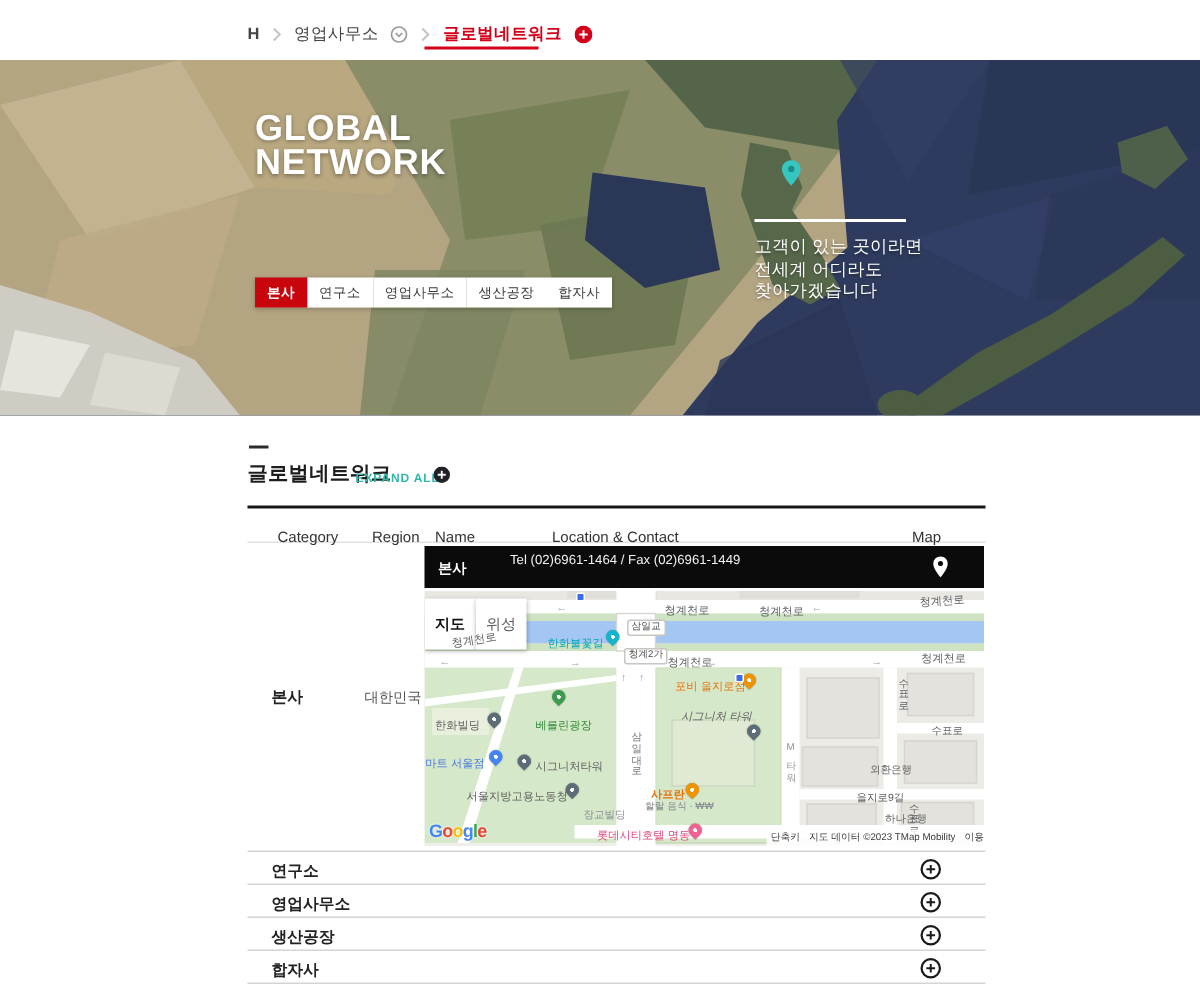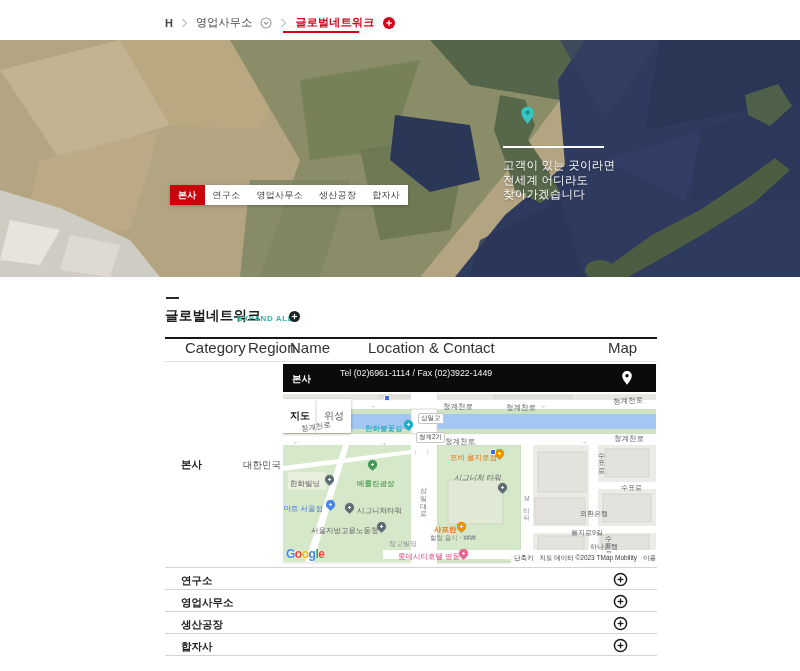--- a/index.html
+++ b/index.html
@@ -27,21 +27,21 @@
 
   
   .sec-dash { position:absolute; left:166px; top:297px; width:13px; height:2px; background:#2b2b2b; }
   .sec-title { position:absolute; left:165px; top:307px; font-size:13.5px; font-weight:bold; color:#1d1d1d; letter-spacing:.2px; }
   .expand-all { position:absolute; left:237px; top:314px; font-size:8px; font-weight:bold; color:#2fb7ab; letter-spacing:.6px; cursor:pointer; }
   .expand-all-icon { position:absolute; left:289px; top:311px; cursor:pointer; }
 
   
   .net-table { position:absolute; left:165px; top:337px; width:492px; border-top:2px solid #161616; }
   .thead { position:relative; height:23px; border-bottom:1px solid #e2e2e2; }
-  .th { position:absolute; top:0; font-size:15px; color:#333; }
+  .th { position:absolute; top:14px; font-size:10px; color:#333; }
   .th-cat { left:20px; } .th-region { left:83px; } .th-name { left:125px; } .th-loc { left:203px; } .th-map { left:443px; }
 
   .row-expanded { position:relative; height:206px; border-bottom:1px solid #d4d4d4; }
   .cell-cat { position:absolute; left:16px; top:96px; font-size:10.5px; font-weight:bold; color:#222; }
   .cell-region { position:absolute; left:78px; top:97px; font-size:9.5px; color:#555; }
 
   .hq-bar { position:absolute; left:118px; top:2px; width:373px; height:28px; background:#0b0b0b; color:#fff; }
   .hq-bar-title { position:absolute; left:9px; top:9px; font-size:9.5px; font-weight:bold; }
   .hq-bar-addr { position:absolute; left:57px; top:4px; }
   .hq-addr1 { font-size:8.8px; font-weight:bold; line-height:10.5px; }
@@ -126,20 +126,24 @@
       <polygon points="500,55 525,60 535,85 528,100 545,125 560,152 540,163 515,150 505,120 494,90" fill="#57684a"></polygon>
 
       <polygon points="610,225 652,195 700,170 745,140 775,118 790,130 755,162 700,196 655,222 628,237 605,237" fill="#4c5d42"></polygon>
       <ellipse cx="600" cy="230" rx="15" ry="10" fill="#4c5d42"></ellipse>
       <polygon points="745,55 778,44 792,66 770,86 748,75" fill="#4f604a"></polygon>
 
       <polygon points="0,150 60,168 130,200 160,237 0,237" fill="#cfccc4"></polygon>
       <polygon points="10,180 60,190 40,225 0,220" fill="#e9e7e1" opacity=".9"></polygon>
       <polygon points="70,195 120,205 110,237 60,230" fill="#dedbd4" opacity=".9"></polygon>
     </svg>
+    <h1 class="hero-title">
+      <span>GLOBAL</span><br>
+      <span>NETWORK</span>
+    </h1>
     <svg class="hero-pin" width="15" height="19" viewBox="0 0 15 19">
       <path d="M7.5 0.8 C3.9 0.8 1.3 3.4 1.3 6.8 c0 4.3 6.2 11 6.2 11 s6.2-6.7 6.2-11 C13.7 3.4 11.1 0.8 7.5 0.8 z" fill="#35c6c0"></path>
       <circle cx="7.5" cy="6.6" r="2.1" fill="#1d8a86"></circle>
     </svg>
     <div class="hero-tagline">
       <div class="tagline-rule"></div>
       <p>고객이 있는 곳이라면</p>
       <p>전세계 어디라도</p>
       <p>찾아가겠습니다</p>
     </div>
@@ -170,21 +174,21 @@
       <span class="th th-map">Map</span>
     </div>
 
     <div class="row-expanded">
       <span class="cell-cat">본사</span>
       <span class="cell-region">대한민국</span>
 
       <div class="hq-bar">
         <span class="hq-bar-title">본사</span>
         <div class="hq-bar-addr">
-          <div class="hq-addr2">Tel (02)6961-1114 / Fax (02)3922-1449</div>
+          <div class="hq-addr2">Tel (02)6961-1464 / Fax (02)6961-1449</div>
         </div>
         <svg class="hq-pin" width="14" height="16" viewBox="0 0 14 16">
           <path d="M7 1 C4.2 1 2.2 3.1 2.2 5.8 c0 3.6 4.8 9 4.8 9 s4.8-5.4 4.8-9 C11.8 3.1 9.8 1 7 1 z" fill="#fff"></path>
           <circle cx="7" cy="5.7" r="1.7" fill="#0b0b0b"></circle>
         </svg>
       </div>
 
       <div class="gmap">
         <svg class="gmap-base" viewBox="0 0 373 170">
           <rect width="373" height="170" fill="#f0eeea"></rect>

